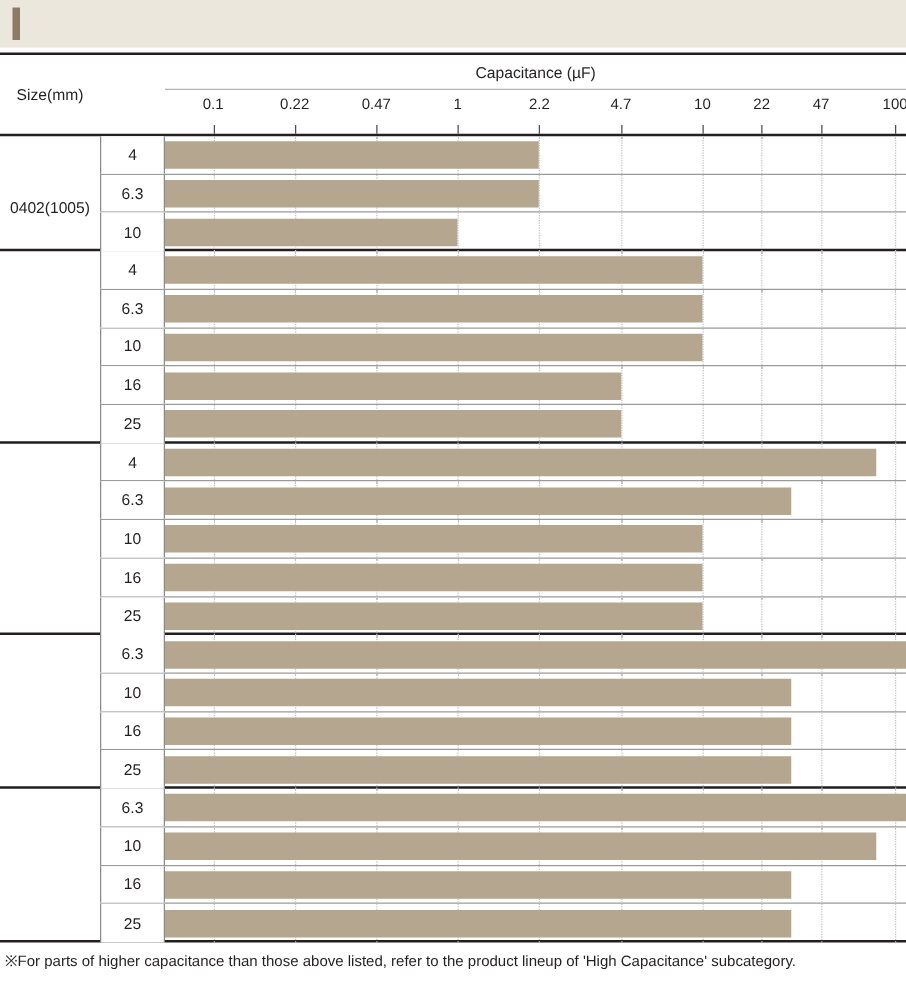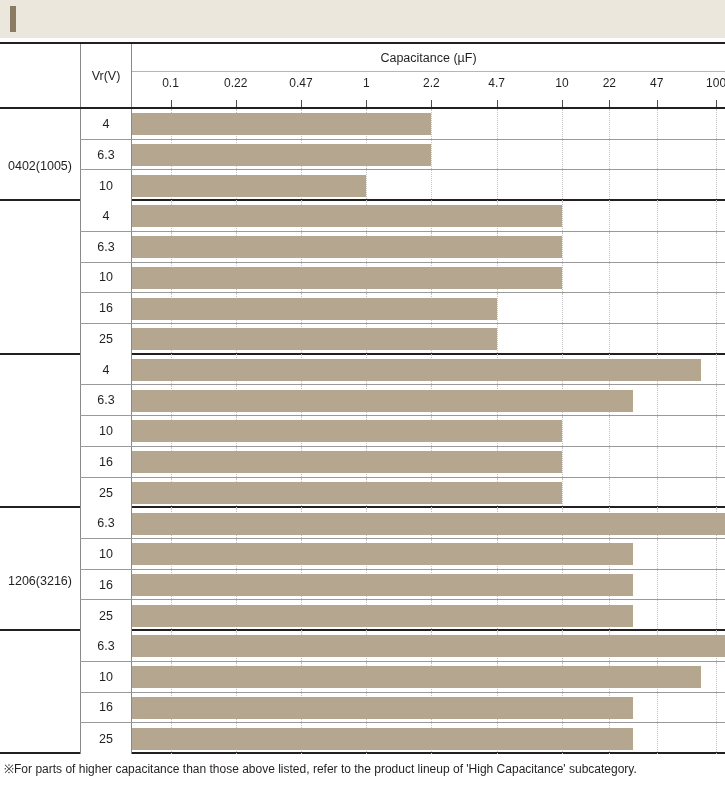--- a/index.html
+++ b/index.html
@@ -187,21 +187,21 @@
 </head>
 <body>
 
 <div class="title-bar">
   <div class="title-accent"></div>
 </div>
 
 <div class="table-wrap">
 
   <div class="hdr">
-    <div class="hdr-vr">Vr(V)</div>
+    <div class="hdr-size">Size(mm)</div>
     <div class="hdr-cap">Capacitance (µF)</div>
     <div class="hdr-ticks" id="hdr-ticks">
         <div class="tick-label" style="left: 6.5%;">0.1</div>
         <div class="tick-mark" style="left: 6.5%;"></div>
         <div class="tick-label" style="left: 17.5%;">0.22</div>
         <div class="tick-mark" style="left: 17.5%;"></div>
         <div class="tick-label" style="left: 28.5%;">0.47</div>
         <div class="tick-mark" style="left: 28.5%;"></div>
         <div class="tick-label" style="left: 39.5%;">1</div>
         <div class="tick-mark" style="left: 39.5%;"></div>
@@ -436,21 +436,20 @@
               <div class="gridline" style="left: 72.5%;"></div>
               <div class="gridline" style="left: 80.5%;"></div>
               <div class="gridline" style="left: 88.5%;"></div>
               <div class="gridline" style="left: 98.5%;"></div>
               <div class="bar" title="22" style="width: 72.5%; top: 4.35714px;"></div>
             </div>
           </div>
         </div>
       </div>
       <div class="group" style="height: 122.857px;">
-        <div class="group-label">1206(3216)</div>
         <div class="group-rows" style="height: 100%;">
           <div class="row" style="height: 30.7143px;">
             <div class="row-vr">6.3</div>
             <div class="row-plot">
               <div class="gridline" style="left: 6.5%;"></div>
               <div class="gridline" style="left: 17.5%;"></div>
               <div class="gridline" style="left: 28.5%;"></div>
               <div class="gridline" style="left: 39.5%;"></div>
               <div class="gridline" style="left: 50.5%;"></div>
               <div class="gridline" style="left: 61.5%;"></div>

